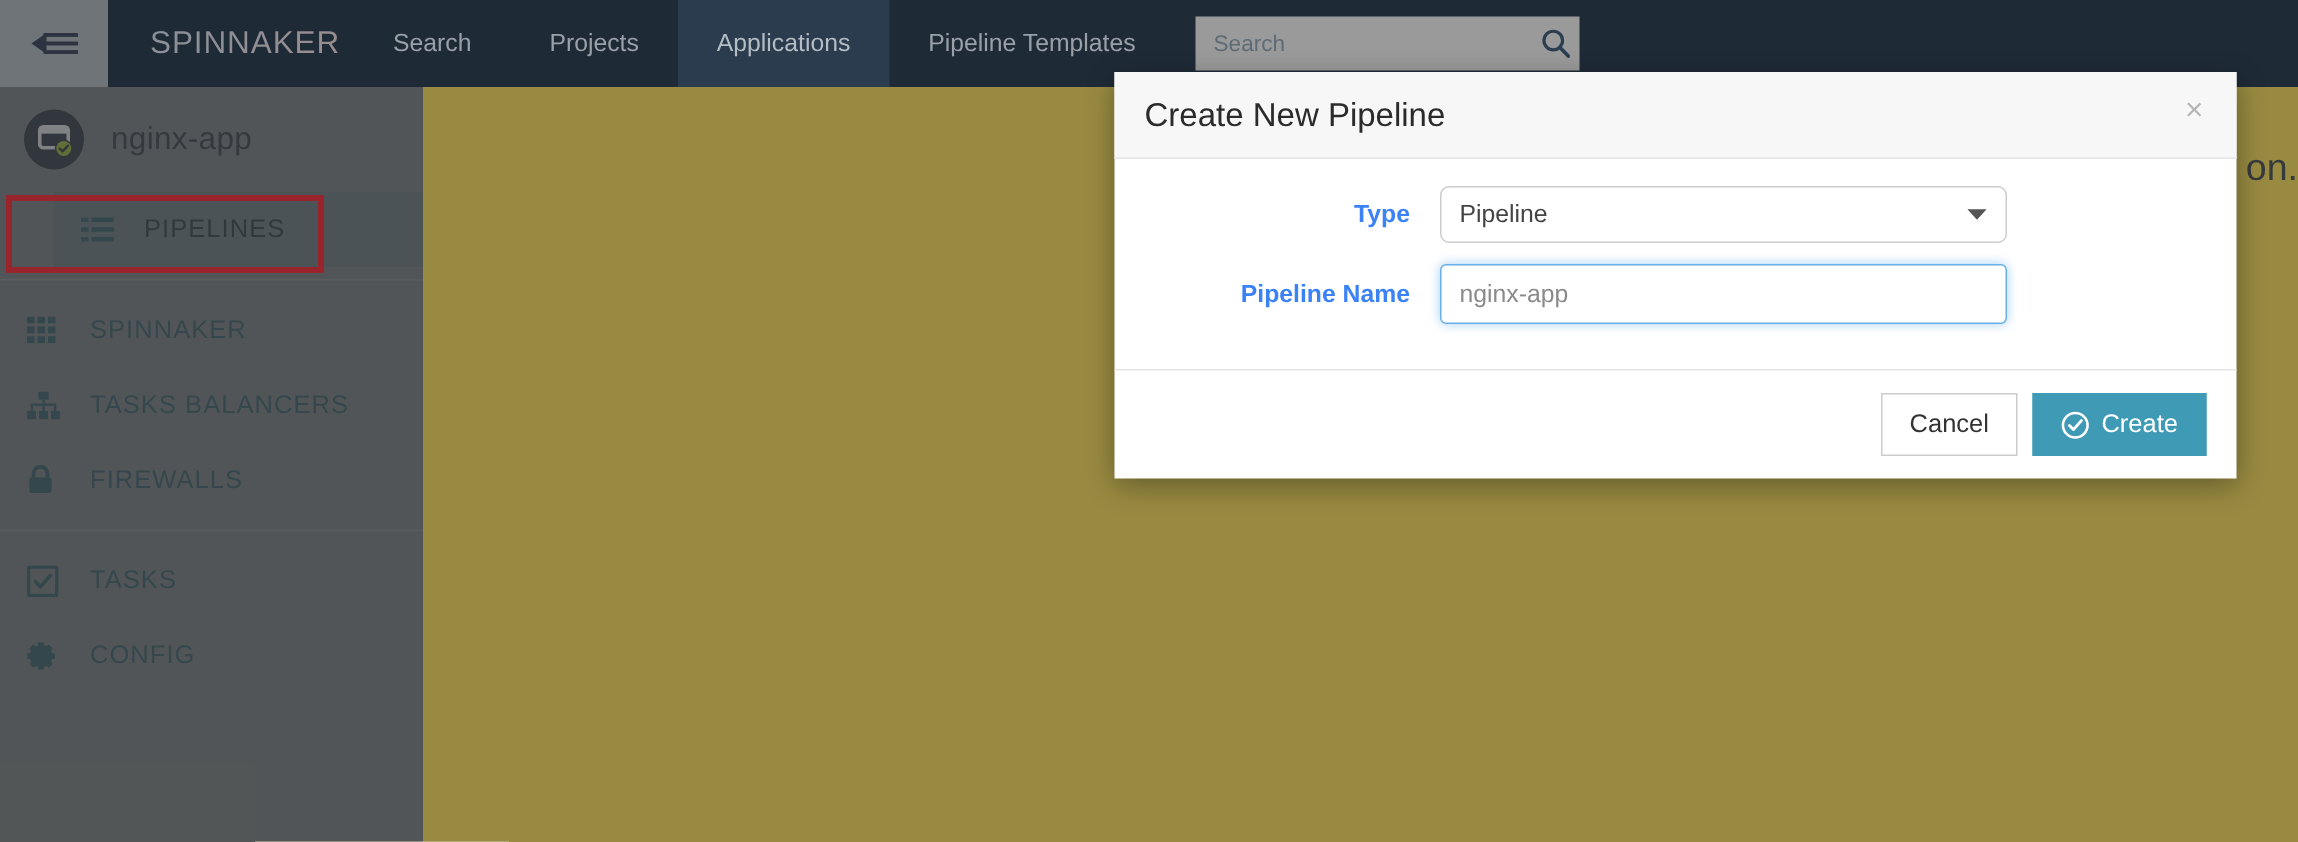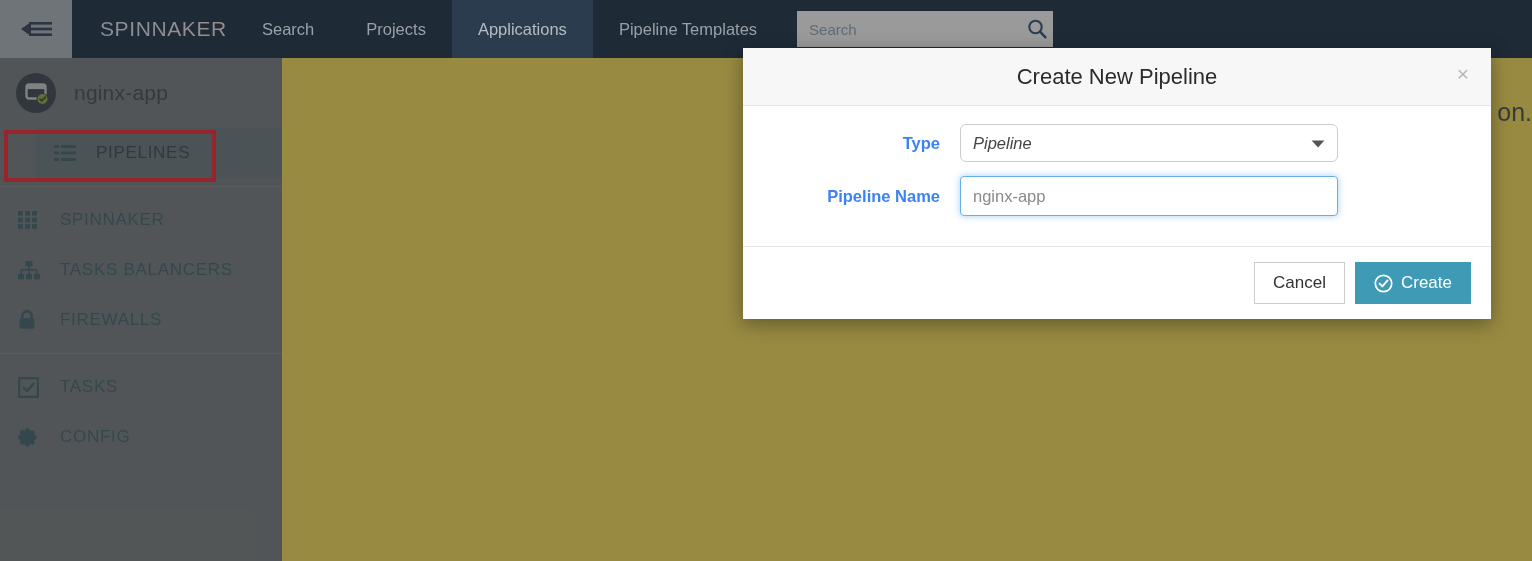--- a/index.html
+++ b/index.html
@@ -176,21 +176,20 @@
     box-shadow: 0 5px 18px rgba(0,0,0,0.35);
     z-index: 20;
   }
   .modal-header {
     position: relative;
     height: 58px;
     background: #f7f7f7;
     border-bottom: 1px solid #e5e5e5;
     display: flex; align-items: center;
     padding: 11px 20px;
-    justify-content: center;
   }
   .modal-title {
     font-size: 22px;
     color: #2b2b2b;
   }
   .modal-close {
     position: absolute;
     right: 16px; top: 14px;
     font-size: 21px;
     color: #b6b6b6;
@@ -217,21 +216,20 @@
     position: relative;
     width: 100%; height: 38px;
     border: 1px solid #ccc;
     border-radius: 6px;
     background: #fff;
     display: flex; align-items: center;
     padding: 0 30px 0 12px;
     font-size: 16.5px;
     color: #444;
     cursor: pointer;
-    font-style: italic;
   }
   .select-caret {
     position: absolute; right: 12px; top: 50%;
     transform: translateY(-50%);
   }
   .text-input {
     width: 100%; height: 40px;
     border: 1px solid #66afe9;
     border-radius: 4px;
     outline: none;

